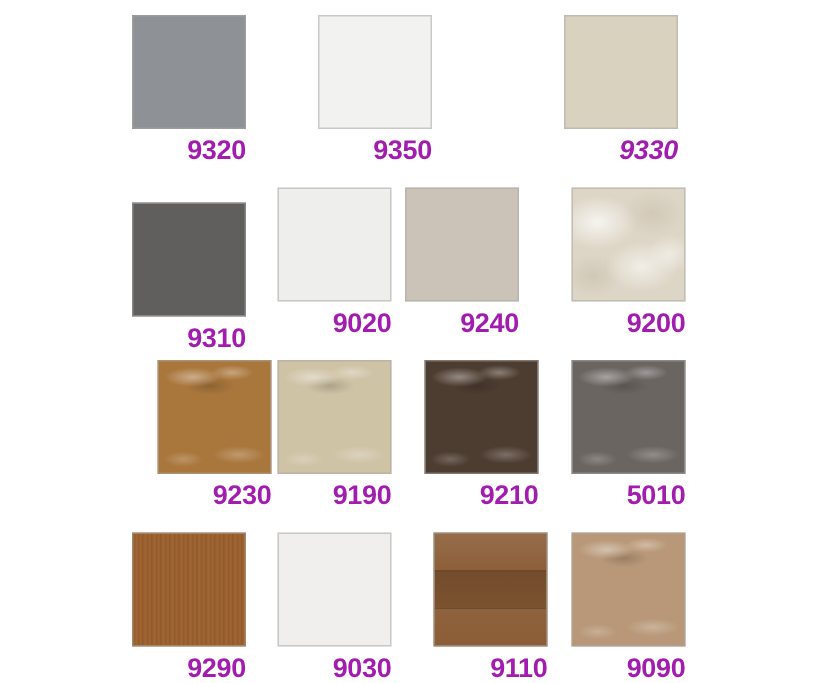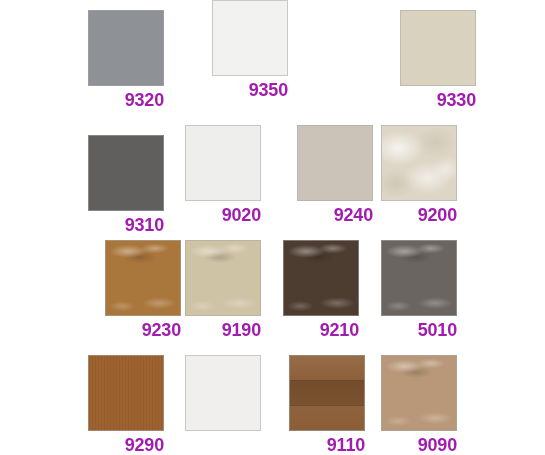--- a/index.html
+++ b/index.html
@@ -132,37 +132,37 @@
   }
 </style>
 </head>
 <body>
 
 <div id="swatch-grid">
     <div class="swatch-cell" style="left: 88px; top: 10px;">
       <div class="swatch-chip" style="background-color: rgb(142, 145, 149);"></div>
       <div class="swatch-label">9320</div>
     </div>
-    <div class="swatch-cell" style="left: 185px; top: 0; padding-left: 27px;">
+    <div class="swatch-cell" style="left: 185px; top: 10px; padding-left: 27px;">
       <div class="swatch-chip" style="background-color: rgb(242, 242, 241);"></div>
       <div class="swatch-label">9350</div>
     </div>
-    <div class="swatch-cell" style="left: 400px; top: 10px;">
+    <div class="swatch-cell" style="left: 376px; top: 10px; font-style: italic;">
       <div class="swatch-chip" style="background-color: rgb(217, 210, 190);"></div>
       <div class="swatch-label">9330</div>
     </div>
     <div class="swatch-cell" style="left: 88px; top: 135px;">
       <div class="swatch-chip" style="background-color: rgb(96, 95, 94);"></div>
       <div class="swatch-label">9310</div>
     </div>
     <div class="swatch-cell" style="left: 185px; top: 125px;">
       <div class="swatch-chip" style="background-color: rgb(238, 238, 237);"></div>
       <div class="swatch-label">9020</div>
     </div>
-    <div class="swatch-cell" style="left: 297px; top: 125px;">
+    <div class="swatch-cell" style="left: 270px; top: 125px;">
       <div class="swatch-chip" style="background-color: rgb(203, 195, 184);"></div>
       <div class="swatch-label">9240</div>
     </div>
     <div class="swatch-cell" style="left: 381px; top: 125px;">
       <div class="swatch-chip" style="background-color: rgb(221, 213, 197);">
         <div class="tex tex-concrete"></div>
       </div>
       <div class="swatch-label">9200</div>
     </div>
     <div class="swatch-cell" style="left: 105px; top: 240px;">
@@ -190,20 +190,21 @@
       <div class="swatch-label">5010</div>
     </div>
     <div class="swatch-cell" style="left: 88px; top: 355px;">
       <div class="swatch-chip" style="background-color: rgb(154, 95, 44);">
         <div class="tex tex-vgrain tex-bands"></div>
       </div>
       <div class="swatch-label">9290</div>
     </div>
     <div class="swatch-cell" style="left: 185px; top: 355px;">
       <div class="swatch-chip" style="background-color: rgb(240, 239, 238);"></div>
+      <div class="swatch-label">9030</div>
     </div>
     <div class="swatch-cell" style="left: 289px; top: 355px;">
       <div class="swatch-chip" style="background-color: rgb(138, 92, 53);">
         <div class="tex tex-planks3 tex-wood"></div>
         <div class="plank-line" style="top: 33%;"></div>
         <div class="plank-line" style="top: 66%;"></div>
       </div>
       <div class="swatch-label">9110</div>
     </div>
     <div class="swatch-cell" style="left: 381px; top: 355px;">

